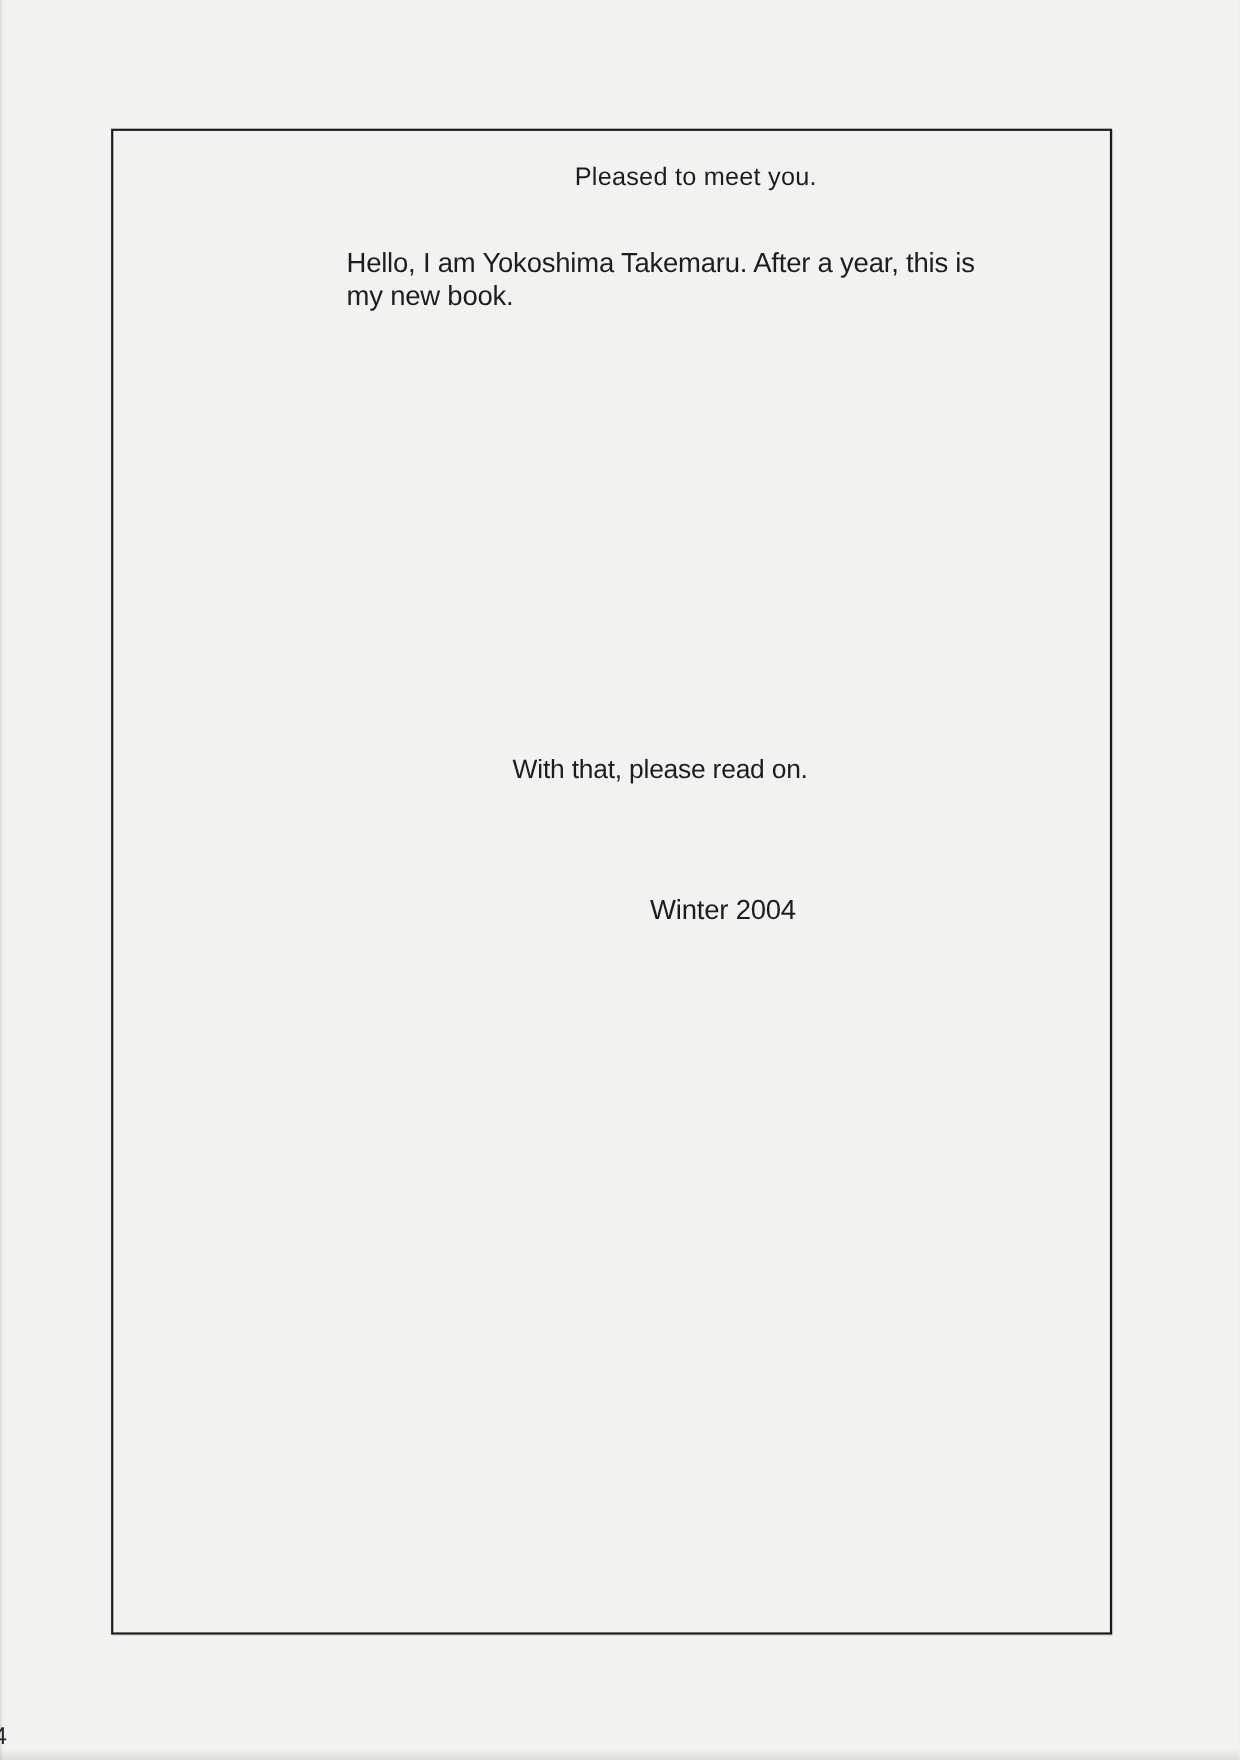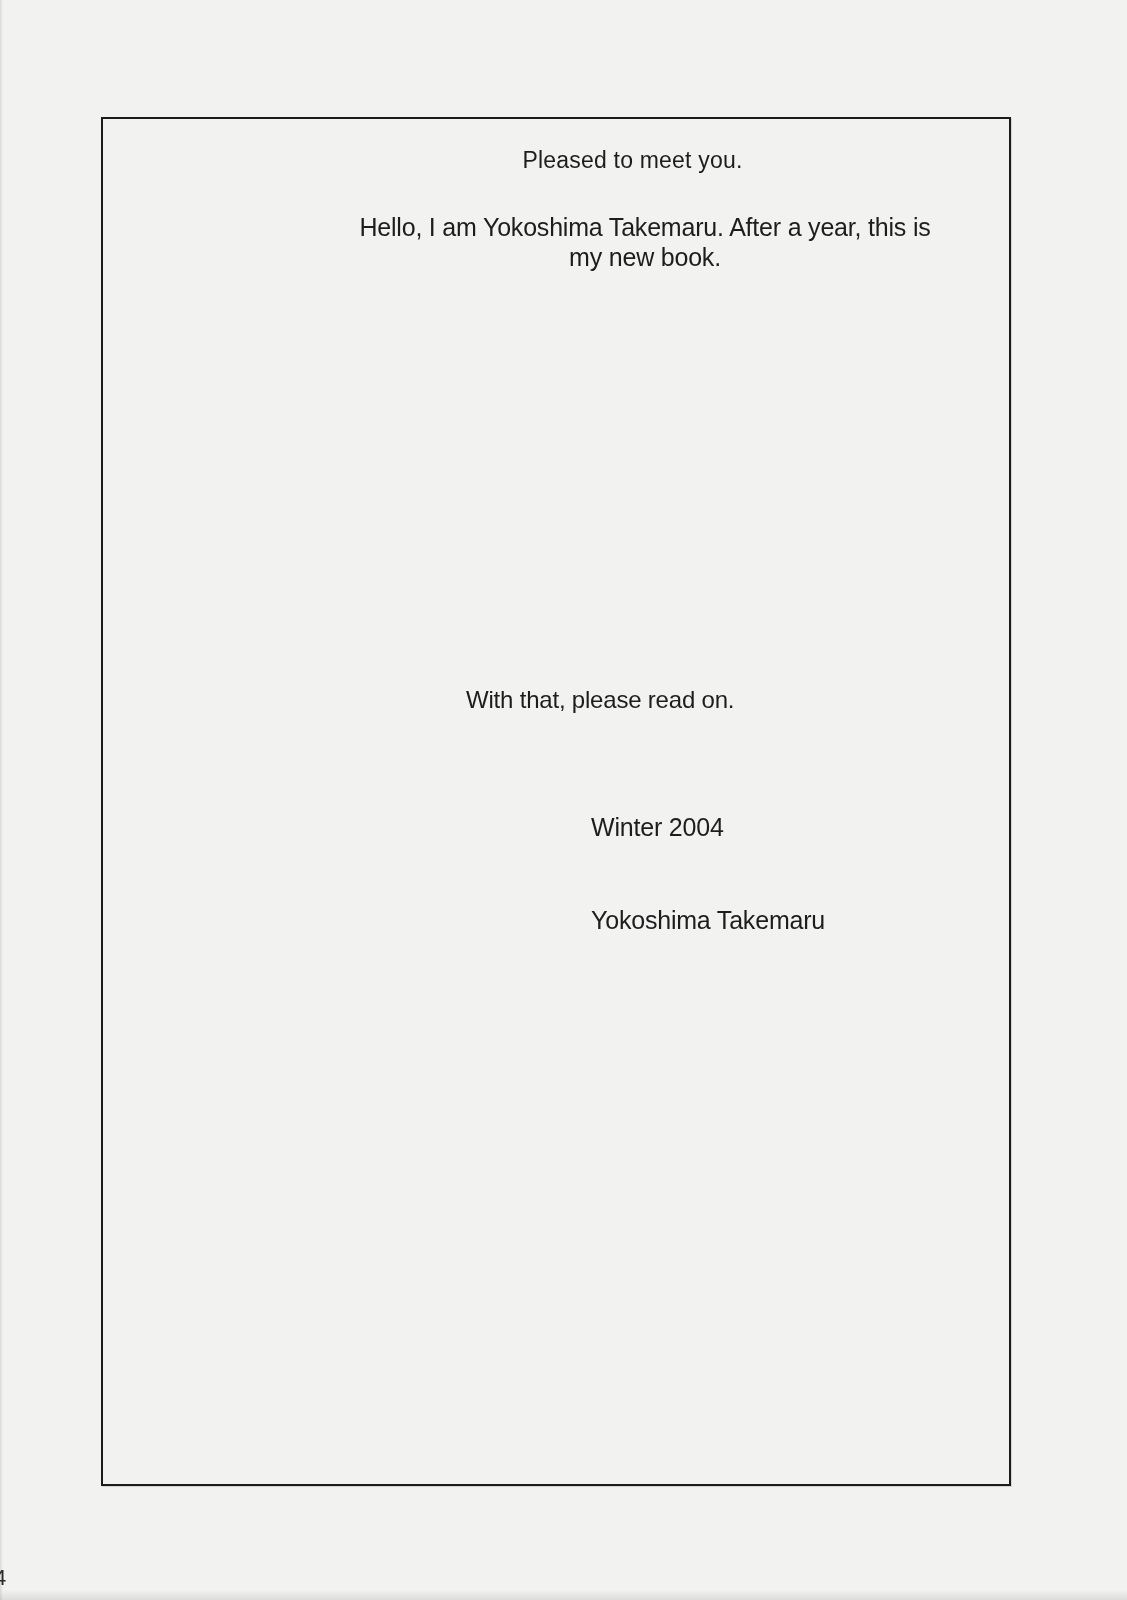--- a/index.html
+++ b/index.html
@@ -49,26 +49,25 @@
     letter-spacing: 0.2px;
     white-space: pre;
   }
   .body-text {
     position: absolute;
     left: 315px;
     top: 212px;
     width: 660px;
   }
   .body-text p {
-    margin: 0 0 35px 0;
+    margin: 12px 0 35px 0;
     font-size: 25px;
     line-height: 30px;
     letter-spacing: -0.2px;
     white-space: pre;
-    text-align: center;
   }
   .closing {
     position: absolute;
     left: 466px;
     top: 685px;
     font-size: 24px;
     line-height: 30px;
     letter-spacing: -0.2px;
     white-space: pre;
   }
@@ -103,18 +102,17 @@
 
   <div class="body-text">
     <p>Hello, I am Yokoshima Takemaru. After a year, this is
 my new book.</p>
   </div>
 
   <div class="closing">With that, please read on.</div>
 
   <div class="signature">
     <div>Winter 2004</div>
-    <div>Yokoshima Takemaru</div>
   </div>
 
   <div class="page-number">4</div>
 
 </div>
 
 </body></html>

